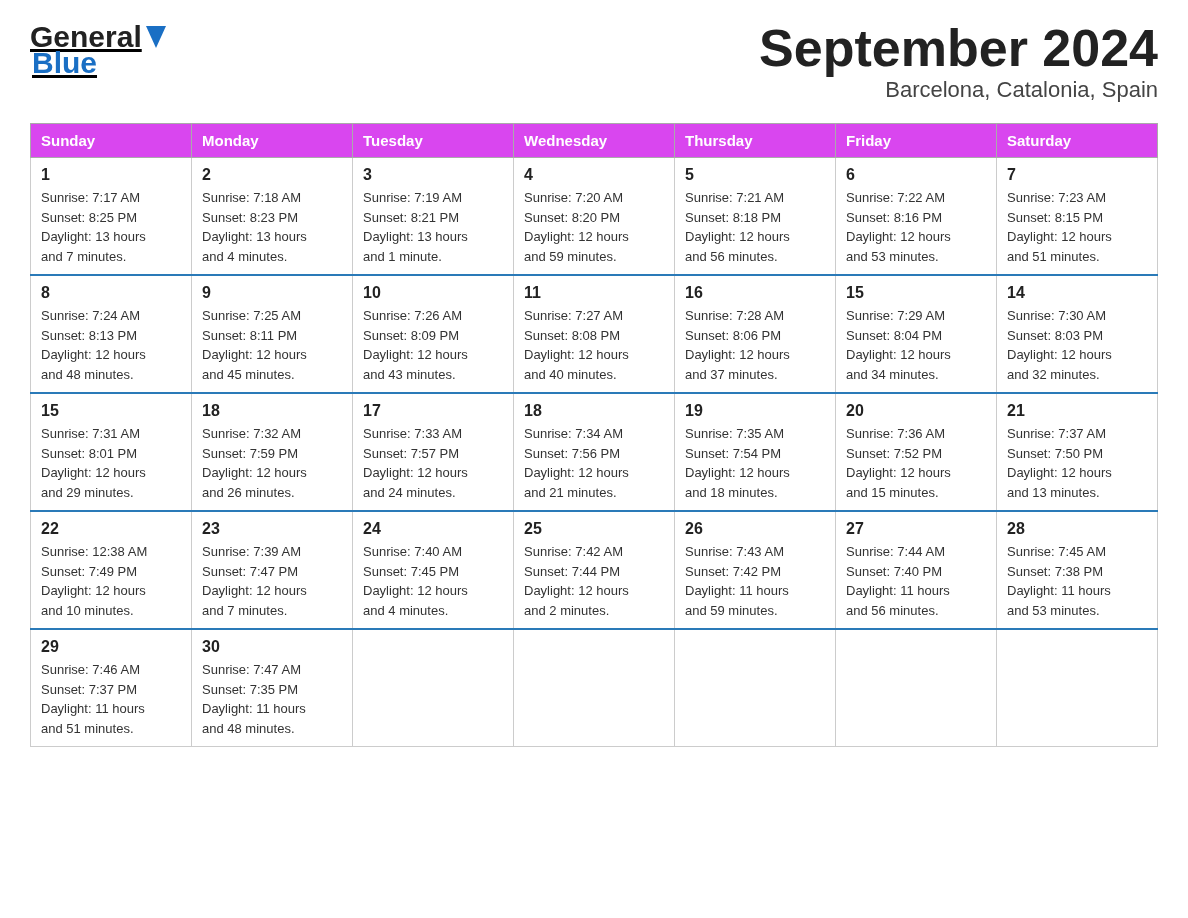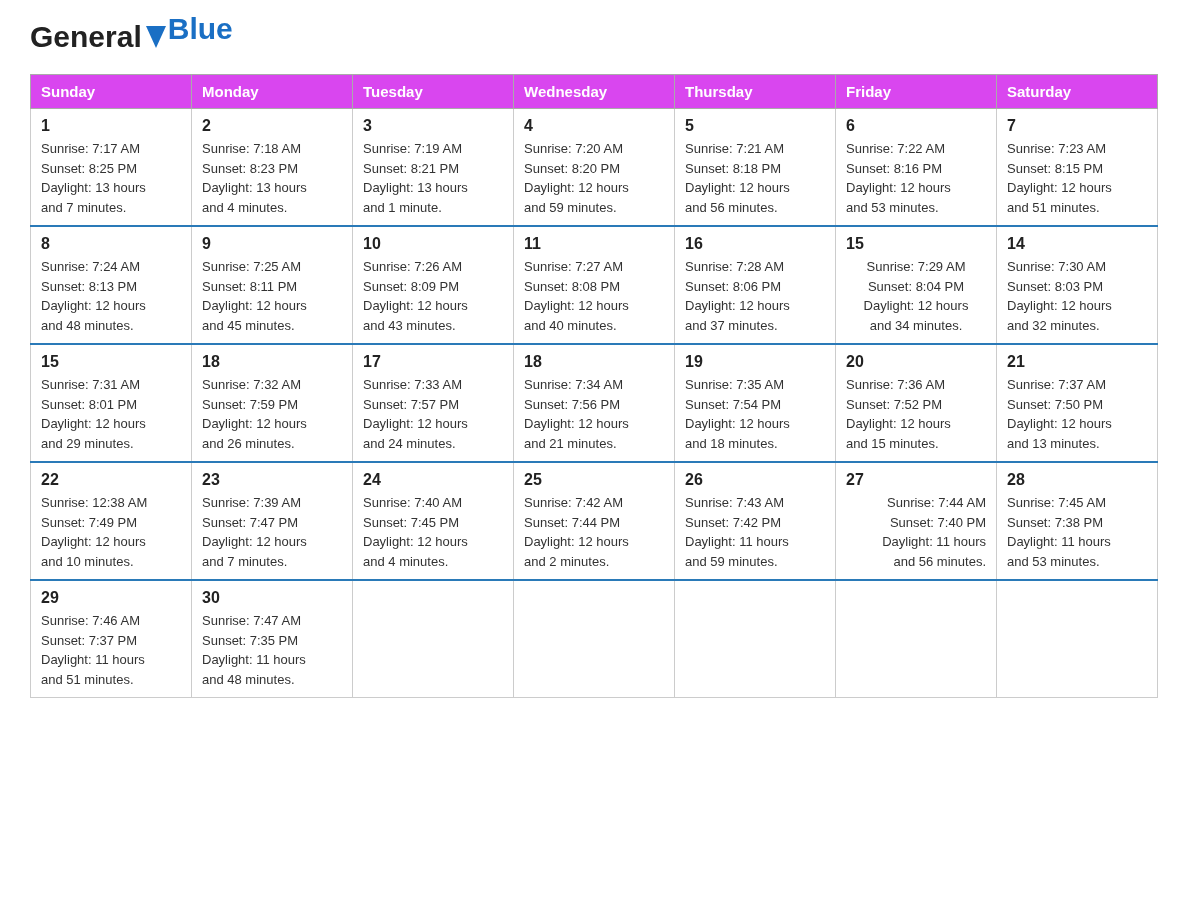--- a/index.html
+++ b/index.html
@@ -68,21 +68,22 @@
       color: #333;
       line-height: 1.5;
     }
     .row-divider td {
       border-top: 2px solid #2a7ab8;
     }
 
     
     .logo-wrapper {
       display: flex;
-      flex-direction: row;
+      flex-direction: column;
+      text-decoration: underline;
     }
     .logo-line1 {
       display: flex;
       align-items: center;
     }
     .logo-general {
       font-size: 30px;
       font-weight: bold;
       color: #222;
     }
@@ -102,20 +103,24 @@
     <div class="logo-line1">
       <span class="logo-general">General</span>
       <span style="display:inline-block;margin-left:4px;margin-top:4px;">
         <svg width="20" height="22" viewBox="0 0 20 22">
           <polygon points="0,0 20,0 10,22" fill="#1a6fc4"></polygon>
         </svg>
       </span>
     </div>
     <div class="logo-line2">Blue</div>
   </div>
+  <div class="title-section">
+    <h1>September 2024</h1>
+    <h2>Barcelona, Catalonia, Spain</h2>
+  </div>
 </div>
 
 <table class="calendar">
   <thead>
     <tr>
     <th>Sunday</th>
         <th>Monday</th>
         <th>Tuesday</th>
         <th>Wednesday</th>
         <th>Thursday</th>
@@ -206,21 +211,21 @@
         </td>
         <td>
           <span class="day-num">16</span>
           <div class="day-info" style="white-space: pre-line;">Sunrise: 7:28 AM
 Sunset: 8:06 PM
 Daylight: 12 hours
 and 37 minutes.</div>
         </td>
         <td>
           <span class="day-num">15</span>
-          <div class="day-info" style="white-space: pre-line; text-align: center;">Sunrise: 7:29 AM
+          <div class="day-info" style="white-space: pre-line;">Sunrise: 7:29 AM
 Sunset: 8:04 PM
 Daylight: 12 hours
 and 34 minutes.</div>
         </td>
         <td>
           <span class="day-num">14</span>
           <div class="day-info" style="white-space: pre-line;">Sunrise: 7:30 AM
 Sunset: 8:03 PM
 Daylight: 12 hours
 and 32 minutes.</div>
@@ -308,21 +313,21 @@
         </td>
         <td>
           <span class="day-num">26</span>
           <div class="day-info" style="white-space: pre-line;">Sunrise: 7:43 AM
 Sunset: 7:42 PM
 Daylight: 11 hours
 and 59 minutes.</div>
         </td>
         <td>
           <span class="day-num">27</span>
-          <div class="day-info" style="white-space: pre-line; text-align: right;">Sunrise: 7:44 AM
+          <div class="day-info" style="white-space: pre-line;">Sunrise: 7:44 AM
 Sunset: 7:40 PM
 Daylight: 11 hours
 and 56 minutes.</div>
         </td>
         <td>
           <span class="day-num">28</span>
           <div class="day-info" style="white-space: pre-line;">Sunrise: 7:45 AM
 Sunset: 7:38 PM
 Daylight: 11 hours
 and 53 minutes.</div>

